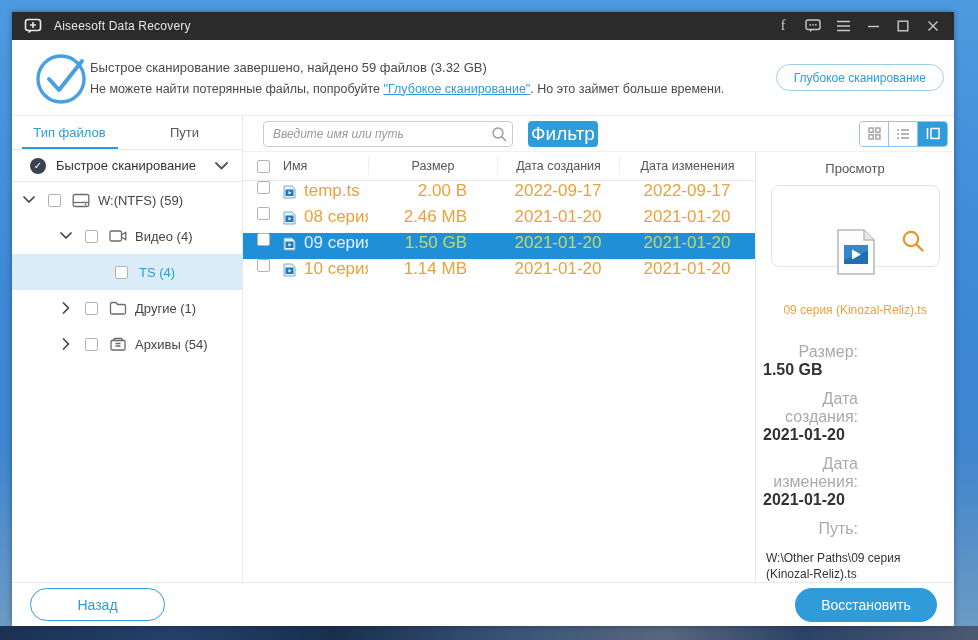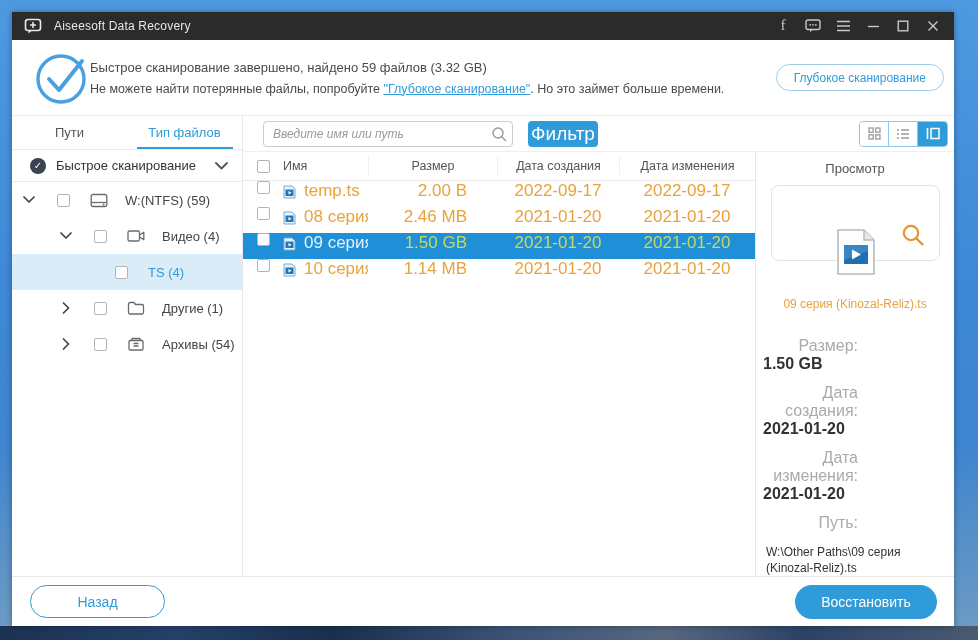--- a/index.html
+++ b/index.html
@@ -42,21 +42,21 @@
   .sidebar { width:231px; flex:0 0 auto; border-right:1px solid #e8e8e8; display:flex; flex-direction:column; }
   .side-tabs { height:34px; display:flex; border-bottom:1px solid #e8e8e8; flex:0 0 auto; }
   .side-tab { width:50%; display:flex; align-items:center; justify-content:center; font-size:13px; color:#555; cursor:pointer; position:relative; }
   .side-tab.active { color:#2f9bd8; }
   .side-tab.active::after { content:""; position:absolute; left:50%; transform:translateX(-50%); bottom:0; width:96px; height:2px; background:#2f9bd8; }
   .scan-row { height:32px; display:flex; align-items:center; border-bottom:1px solid #e8e8e8; padding:0 14px 0 18px; flex:0 0 auto; cursor:pointer; }
   .scan-check { width:16px; height:16px; border-radius:50%; background:#3c4350; color:#fff; font-size:10px;
     display:flex; align-items:center; justify-content:center; flex:0 0 auto; }
   .scan-label { margin-left:10px; color:#333; flex:1; }
   .tree { flex:1; overflow:hidden; }
-  .tree-row { height:36px; display:flex; align-items:center; cursor:pointer;gap:9px; }
+  .tree-row { height:36px; display:flex; align-items:center; cursor:pointer; }
   .tree-row.lvl0 { padding-left:10px; }
   .tree-row.lvl1 { padding-left:47px; }
   .tree-row.lvl2 { padding-left:103px; }
   .tree-row.selected { background:#d9ecf8; }
   .tree-row.selected .tree-label { color:#2f9bd8; }
   .expander { width:14px; height:14px; margin-right:12px; display:flex; align-items:center; justify-content:center; flex:0 0 auto; }
   .cbx { width:13px; height:13px; border:1px solid #b3b3b3; border-radius:2px; background:#fff; flex:0 0 auto; cursor:pointer; }
   .tree-icon { width:18px; height:16px; margin-left:11px; display:flex; align-items:center; justify-content:center; flex:0 0 auto; }
   .tree-label { margin-left:8px; color:#444; white-space:nowrap; }
   .tree-row.lvl2 .tree-label { margin-left:11px; }
@@ -107,21 +107,21 @@
   .preview-file-icon { position:absolute; left:50%; top:42px; transform:translateX(-50%); }
   .preview-zoom { position:absolute; right:14px; bottom:10px; cursor:pointer; }
   .preview-filename { margin-top:36px; text-align:center; color:#e9a23c; font-size:12px; white-space:nowrap; }
   .detail-list { margin-top:26px; }
   .detail-row { display:flex; margin-bottom:11px; font-size:16px;flex-direction:column; }
   .detail-label { width:102px; text-align:right; color:#aaa; flex:0 0 auto; }
   .detail-value { margin-left:7px; color:#333; font-weight:bold; }
   .preview-path { margin:1px 12px 0 10px; font-size:12px; color:#333; line-height:1.35; }
 
   
-  .footer { height:50px; border-top:1px solid #e8e8e8; display:flex; align-items:center; flex:0 0 auto; }
+  .footer { height:44px; border-top:1px solid #e8e8e8; display:flex; align-items:center; flex:0 0 auto; }
   .back-btn { margin-left:18px; width:135px; height:33px; border:1px solid #2f9bd8; border-radius:17px; background:#fff;
     color:#2f9bd8; font-size:14px; cursor:pointer; font-family:"Liberation Sans", sans-serif; }
   .footer-spacer { flex:1; }
   .recover-btn { margin-right:17px; width:142px; height:34px; border:none; border-radius:17px; background:#2f9bd8;
     color:#fff; font-size:14px; cursor:pointer; font-family:"Liberation Sans", sans-serif; }
 </style>
 </head>
 <body>
 
 <div class="desktop">
@@ -182,22 +182,22 @@
         <div class="banner-line1">Быстрое сканирование завершено, найдено 59 файлов (3.32 GB)</div>
         <div class="banner-line2"><span>Не можете найти потерянные файлы, попробуйте </span><span class="banner-link">"Глубокое сканирование"</span><span>. Но это займет больше времени.</span></div>
       </div>
       <button class="deep-scan-btn">Глубокое сканирование</button>
     </div>
 
     <div class="main">
 
       <div class="sidebar">
         <div class="side-tabs">
+          <div class="side-tab active">Тип файлов</div>
           <div class="side-tab">Пути</div>
-          <div class="side-tab active">Тип файлов</div>
         </div>
         <div class="scan-row">
           <span class="scan-check">✓</span>
           <span class="scan-label">Быстрое сканирование</span>
           <span>
             <svg width="13" height="8" viewBox="0 0 13 8">
                 <path d="M1 1 L6.5 6.5 L12 1" fill="none" stroke="#555" stroke-width="1.8" stroke-linecap="round" stroke-linejoin="round"></path>
               </svg>
           </span>
         </div>

